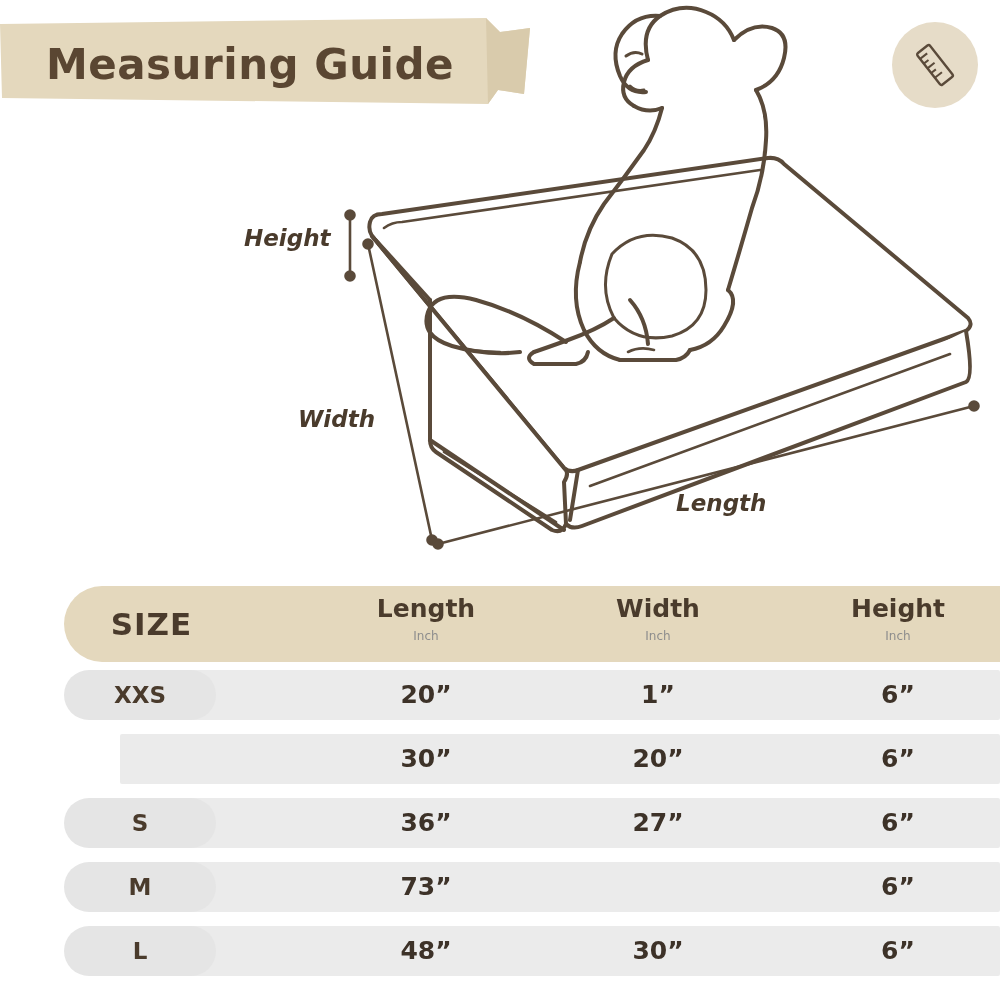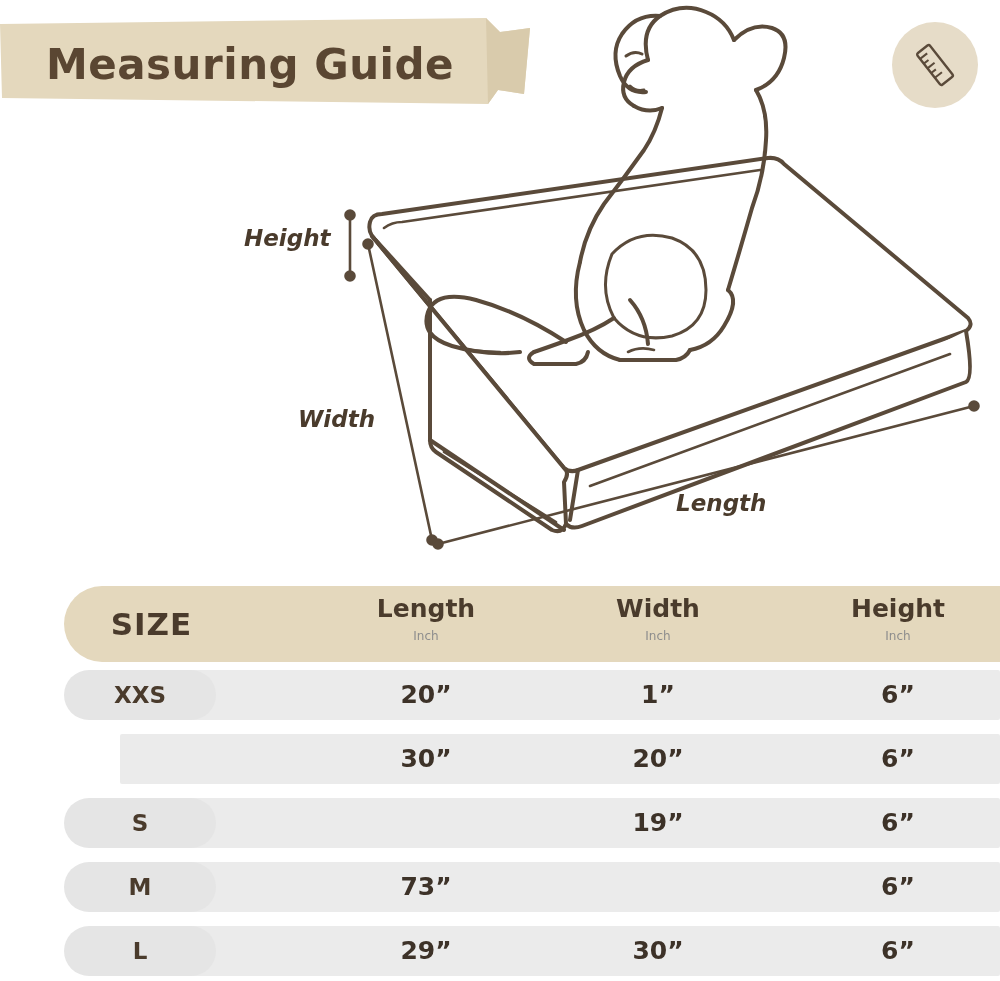--- a/index.html
+++ b/index.html
@@ -289,33 +289,34 @@
     <div class="row">
       <div class="row-bg"></div>
       <div class="cell c0">30”</div>
       <div class="cell c1">20”</div>
       <div class="cell c2">6”</div>
     </div>
 
     <div class="row">
       <div class="row-bg"></div>
       <div class="pill">S</div>
-      <div class="cell c1">19”</div>
+      <div class="cell c0">36”</div>
+      <div class="cell c1">27”</div>
       <div class="cell c2">6”</div>
     </div>
 
     <div class="row">
       <div class="row-bg"></div>
       <div class="pill">M</div>
       <div class="cell c0">73”</div>
       <div class="cell c2">6”</div>
     </div>
 
     <div class="row">
       <div class="row-bg"></div>
       <div class="pill">L</div>
-      <div class="cell c0">29”</div>
+      <div class="cell c0">48”</div>
       <div class="cell c1">30”</div>
       <div class="cell c2">6”</div>
     </div>
 
   </div>
 </div>
 
 </body></html>

